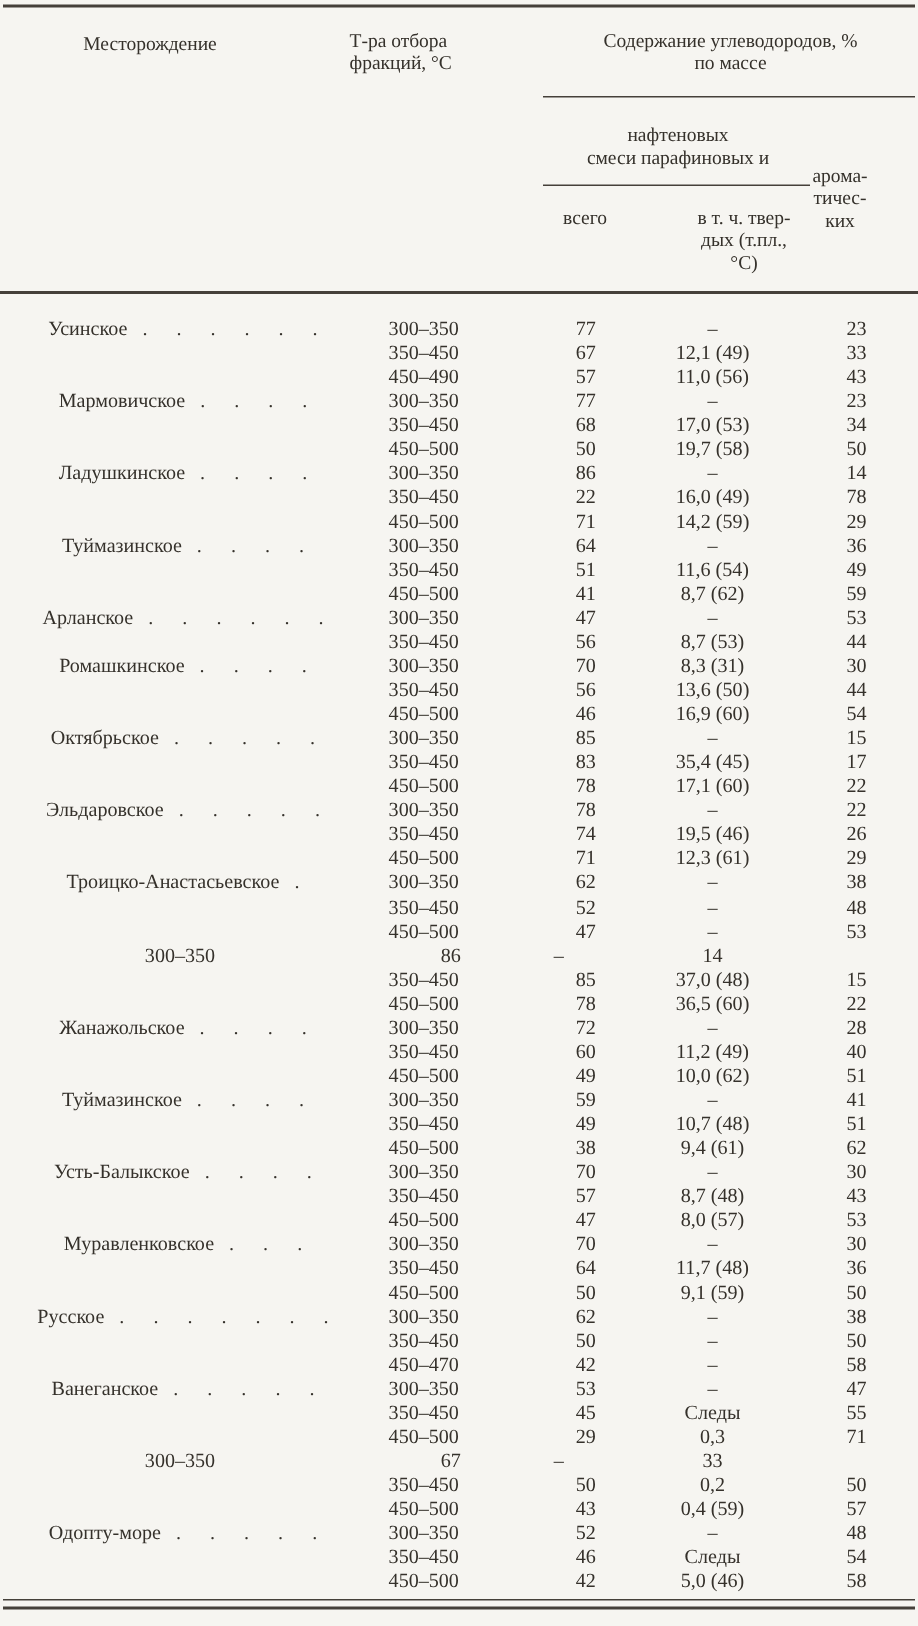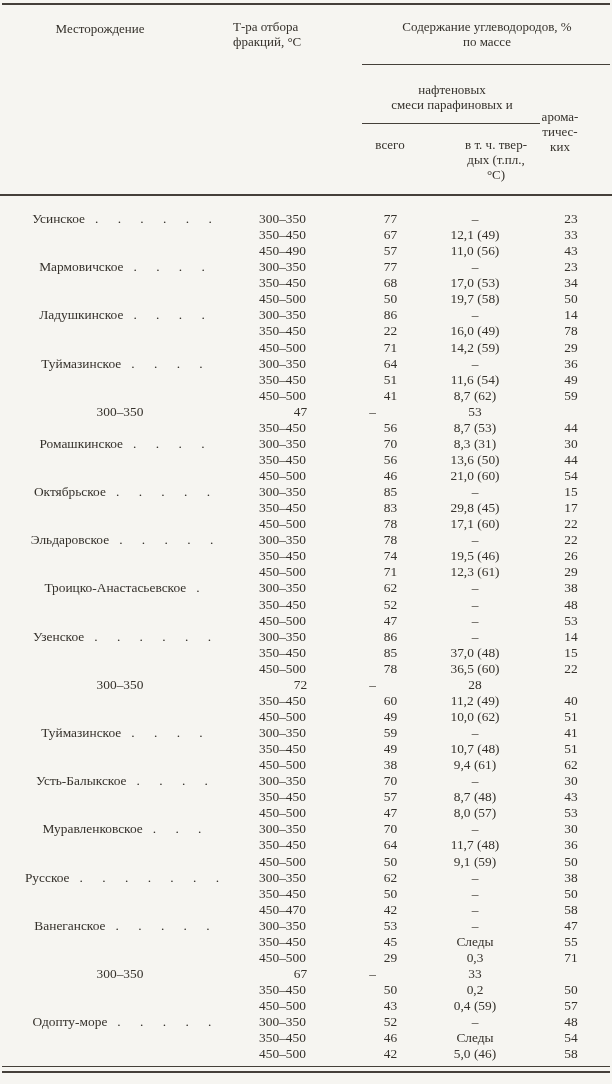--- a/index.html
+++ b/index.html
@@ -197,20 +197,23 @@
       <div class="row">
     <div class="cell cell-field">
       <span></span><span class="leader"></span>
     </div>
     <div class="cell">450–500</div>
     <div class="cell cell-total">41</div>
     <div class="cell">8,7 (62)</div>
     <div class="cell">59</div>
   </div>
       <div class="row">
+    <div class="cell cell-field">
+      <span>Арланское</span><span class="leader">. . . . . .</span>
+    </div>
     <div class="cell">300–350</div>
     <div class="cell cell-total">47</div>
     <div class="cell">–</div>
     <div class="cell">53</div>
   </div>
       <div class="row">
     <div class="cell cell-field">
       <span></span><span class="leader"></span>
     </div>
     <div class="cell">350–450</div>
@@ -235,39 +238,39 @@
     <div class="cell cell-total">56</div>
     <div class="cell">13,6 (50)</div>
     <div class="cell">44</div>
   </div>
       <div class="row">
     <div class="cell cell-field">
       <span></span><span class="leader"></span>
     </div>
     <div class="cell">450–500</div>
     <div class="cell cell-total">46</div>
-    <div class="cell">21,0 (60)</div>
+    <div class="cell">16,9 (60)</div>
     <div class="cell">54</div>
   </div>
       <div class="row">
     <div class="cell cell-field">
       <span>Октябрьское</span><span class="leader">. . . . .</span>
     </div>
     <div class="cell">300–350</div>
     <div class="cell cell-total">85</div>
     <div class="cell">–</div>
     <div class="cell">15</div>
   </div>
       <div class="row">
     <div class="cell cell-field">
       <span></span><span class="leader"></span>
     </div>
     <div class="cell">350–450</div>
     <div class="cell cell-total">83</div>
-    <div class="cell">29,8 (45)</div>
+    <div class="cell">35,4 (45)</div>
     <div class="cell">17</div>
   </div>
       <div class="row">
     <div class="cell cell-field">
       <span></span><span class="leader"></span>
     </div>
     <div class="cell">450–500</div>
     <div class="cell cell-total">78</div>
     <div class="cell">17,1 (60)</div>
     <div class="cell">22</div>
@@ -320,23 +323,20 @@
       <div class="row">
     <div class="cell cell-field">
       <span></span><span class="leader"></span>
     </div>
     <div class="cell">450–500</div>
     <div class="cell cell-total">47</div>
     <div class="cell">–</div>
     <div class="cell">53</div>
   </div>
       <div class="row">
-    <div class="cell cell-field">
-      <span>Узенское</span><span class="leader">. . . . . .</span>
-    </div>
     <div class="cell">300–350</div>
     <div class="cell cell-total">86</div>
     <div class="cell">–</div>
     <div class="cell">14</div>
   </div>
       <div class="row">
     <div class="cell cell-field">
       <span></span><span class="leader"></span>
     </div>
     <div class="cell">350–450</div>
@@ -347,20 +347,23 @@
       <div class="row">
     <div class="cell cell-field">
       <span></span><span class="leader"></span>
     </div>
     <div class="cell">450–500</div>
     <div class="cell cell-total">78</div>
     <div class="cell">36,5 (60)</div>
     <div class="cell">22</div>
   </div>
       <div class="row">
+    <div class="cell cell-field">
+      <span>Жанажольское</span><span class="leader">. . . .</span>
+    </div>
     <div class="cell">300–350</div>
     <div class="cell cell-total">72</div>
     <div class="cell">–</div>
     <div class="cell">28</div>
   </div>
       <div class="row">
     <div class="cell cell-field">
       <span></span><span class="leader"></span>
     </div>
     <div class="cell">350–450</div>

